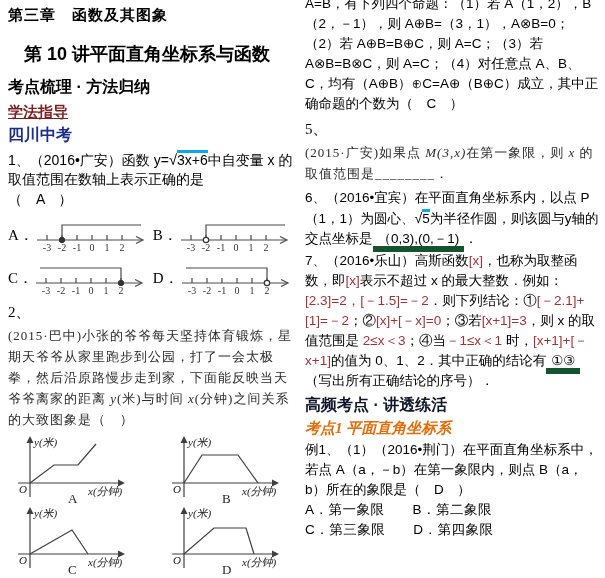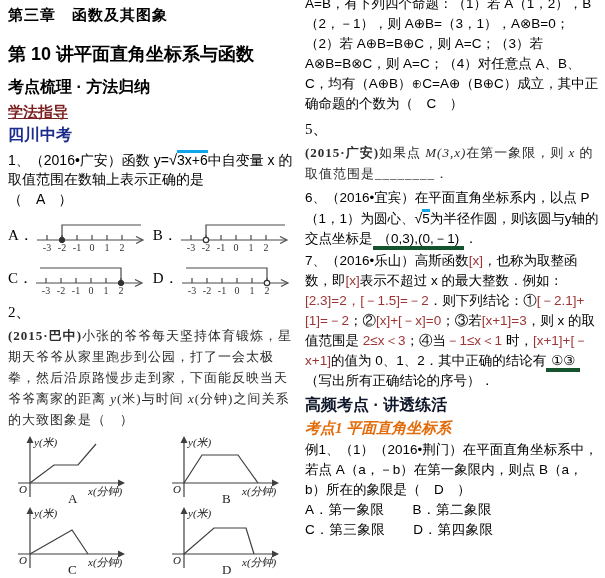--- a/index.html
+++ b/index.html
@@ -7,38 +7,38 @@
   body {
     width:605px; height:578px; background:#ffffff; overflow:hidden;
     font-family:"Liberation Sans", sans-serif; color:#000;
   }
   .page { display:flex; width:605px; height:578px; }
   .col-left  { width:300px; padding:2px 5px 0 8px; overflow:hidden; }
   .col-right { width:305px; padding:0 6px 0 5px; overflow:hidden; }
 
   
   .chapter-title { font-size:15px; font-weight:bold; margin:4px 0 0; letter-spacing:1px; }
-  .lecture-title { font-size:18px; font-weight:bold; margin:17px 0 0; }
+  .lecture-title { font-size:18px; font-weight:bold; margin:17px 16px 0; }
   .section-heading { font-size:16px; font-weight:bold; margin:11px 0 0; }
   .study-guide { font-size:15px; font-weight:bold; color:#7b1f1f; text-decoration:underline; margin:5px 0 0; }
   .exam-label { font-size:16px; font-weight:bold; color:#1c2d8c; margin:3px 0 0; }
 
   
   .prob { font-size:14px; line-height:19px; margin:4px 0 0; }
   .answer-line { font-size:14px; line-height:19px; margin:1px 0 0; }
   .body { font-size:13.5px; line-height:20px; margin:0; }
   .clipped { margin-top:-6px; }
   .opts { letter-spacing:0.5px; }
 
   
   .seg-sqrt { font-size:1.05em; }
   .seg-radicand { display:inline-block; border-top:3px solid #0ea5e9; line-height:1.1; }
   .seg-math { color:#9c3434; }
-  .seg-answer { border-bottom:4px solid #14532d; padding:0 5px; }
-  .seg-scanbold { font-weight:bold; }
+  .seg-answer { border-bottom:6px solid #14532d; padding:0 5px; }
+  .seg-scanbold { font-weight:normal; }
   .seg-scanitalic { font-style:italic; }
 
   
   .prob-num { font-family:"Liberation Serif", serif; font-size:15px; margin:6px 0 0; }
   .scan {
     font-family:"Liberation Serif", serif; font-size:13px; line-height:21px;
     color:#2b2b2b; letter-spacing:1px; margin:3px 0 0;
   }
 
   

